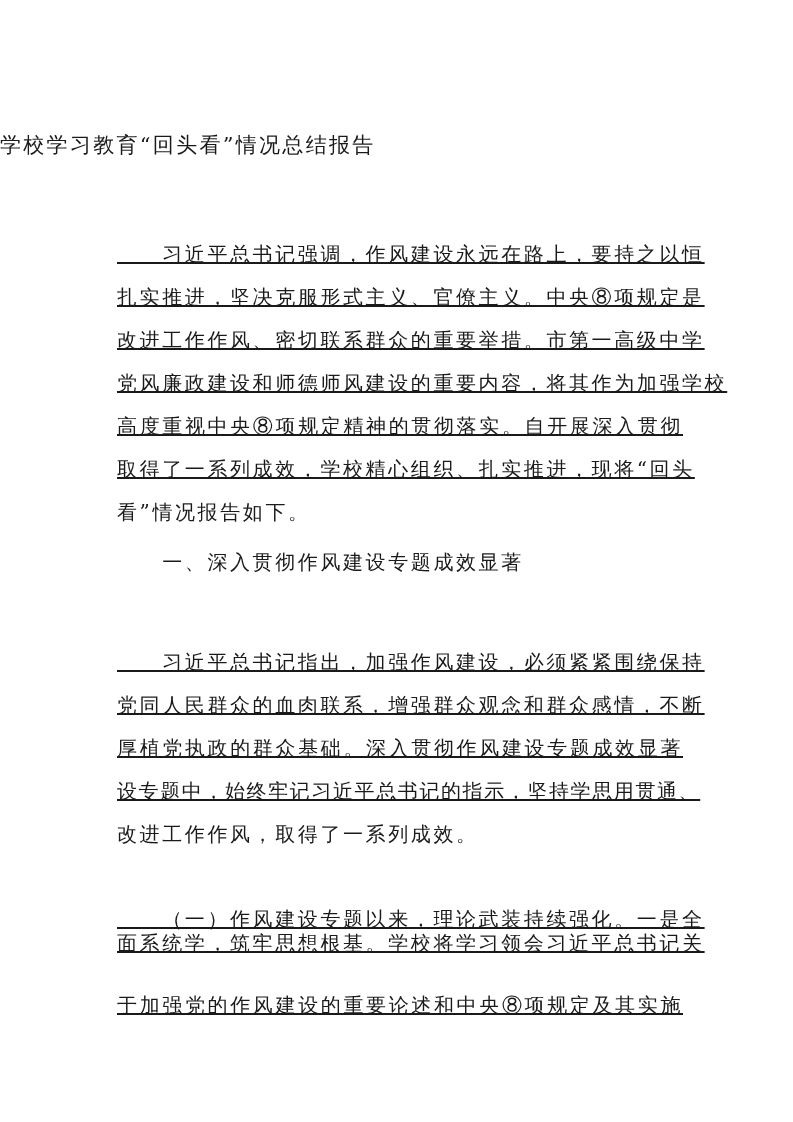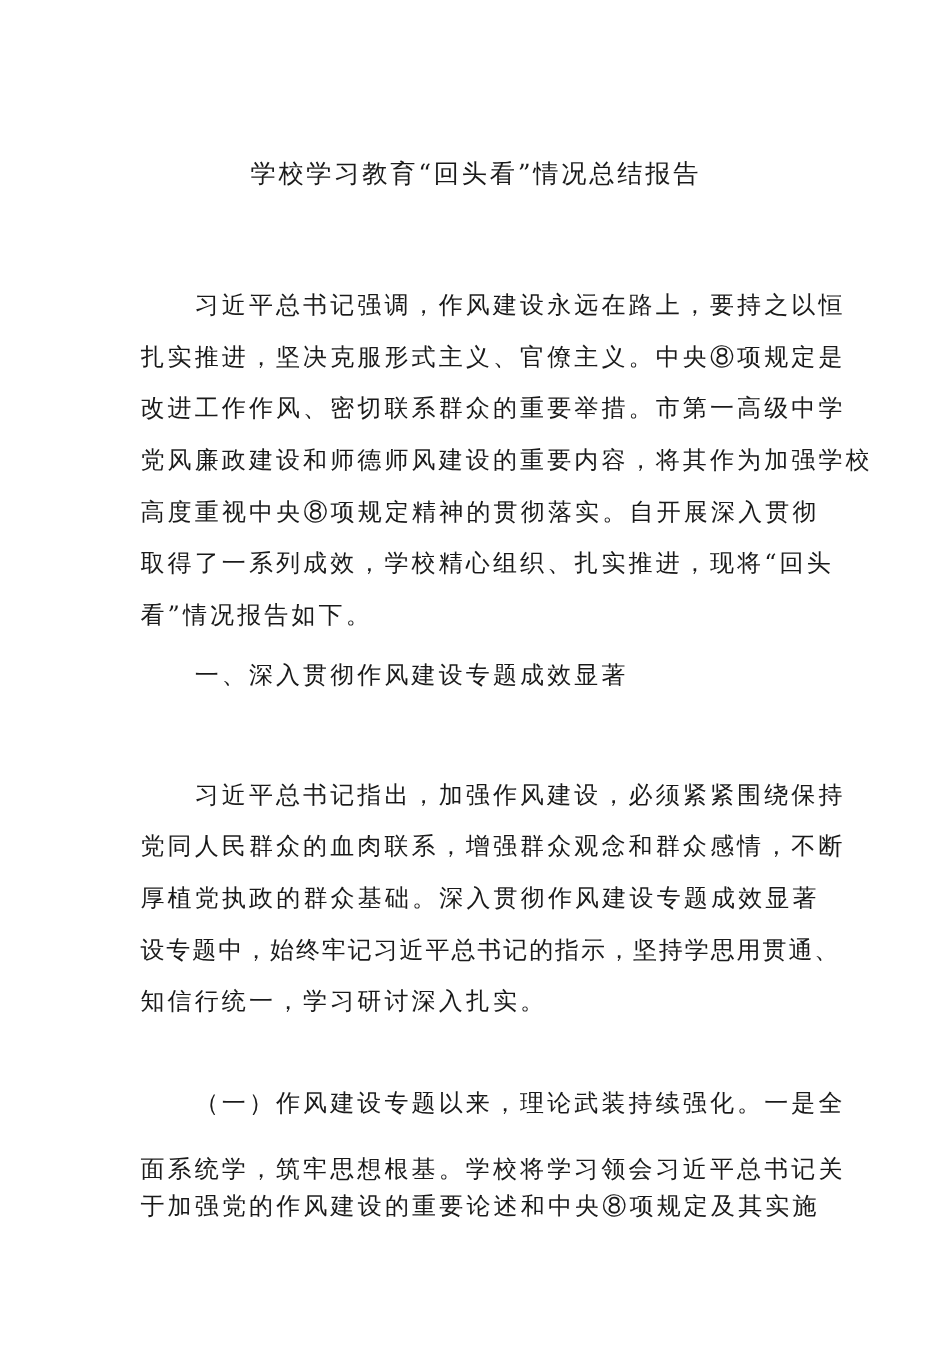--- a/index.html
+++ b/index.html
@@ -1,22 +1,22 @@
 <!DOCTYPE html>
 <html><head>
 <meta charset="utf-8">
 <style>
   html, body { margin: 0; padding: 0; background: #ffffff; }
   body { width: 793px; height: 1122px; overflow: hidden; position: relative;
          font-family: "DejaVu Serif", "Liberation Serif", serif; color: #1a1a1a; }
-  .title { position: absolute; top: 127px; left: 0; width: 793px; text-align: center;
+  .title { position: absolute; top: 127px; left: 0; width: 793px; 
            font-size: 21px; letter-spacing: 2.3px; line-height: 36px; }
   .line { position: absolute; left: 117px; width: 566px; font-size: 20px;
           letter-spacing: 2.6px; line-height: 30px; white-space: nowrap; }
-  .justify { text-align: justify; text-align-last: justify; }
+  .justify { text-align: justify; text-align-last: justify; text-decoration: underline; }
 </style>
 </head>
 <body>
 
 <div>
   <div class="title">学校学习教育“回头看”情况总结报告</div>
 
   <div class="line justify" style="top:239px">　　习近平总书记强调，作风建设永远在路上，要持之以恒</div>
   <div class="line justify" style="top:282px">扎实推进，坚决克服形式主义、官僚主义。中央⑧项规定是</div>
   <div class="line justify" style="top:325px">改进工作作风、密切联系群众的重要举措。市第一高级中学</div>
@@ -24,18 +24,18 @@
   <div class="line justify" style="top:411px">高度重视中央⑧项规定精神的贯彻落实。自开展深入贯彻</div>
   <div class="line justify" style="top:454px">取得了一系列成效，学校精心组织、扎实推进，现将“回头</div>
   <div class="line" style="top:497px">看”情况报告如下。</div>
 
   <div class="line" style="top:547px">　　一、深入贯彻作风建设专题成效显著</div>
 
   <div class="line justify" style="top:647px">　　习近平总书记指出，加强作风建设，必须紧紧围绕保持</div>
   <div class="line justify" style="top:690px">党同人民群众的血肉联系，增强群众观念和群众感情，不断</div>
   <div class="line justify" style="top:733px">厚植党执政的群众基础。深入贯彻作风建设专题成效显著</div>
   <div class="line justify" style="top:776px; letter-spacing:1.6px">设专题中，始终牢记习近平总书记的指示，坚持学思用贯通、</div>
-  <div class="line" style="top:819px">知信行统一，学习研讨深入扎实。</div>
+  <div class="line" style="top:819px">改进工作作风，取得了一系列成效。</div>
 
   <div class="line justify" style="top:904px">　　（一）作风建设专题以来，理论武装持续强化。一是全</div>
-  <div class="line justify" style="top:959px">面系统学，筑牢思想根基。学校将学习领会习近平总书记关</div>
+  <div class="line justify" style="top:928px">面系统学，筑牢思想根基。学校将学习领会习近平总书记关</div>
   <div class="line justify" style="top:990px">于加强党的作风建设的重要论述和中央⑧项规定及其实施</div>
 </div>
 
 </body></html>

